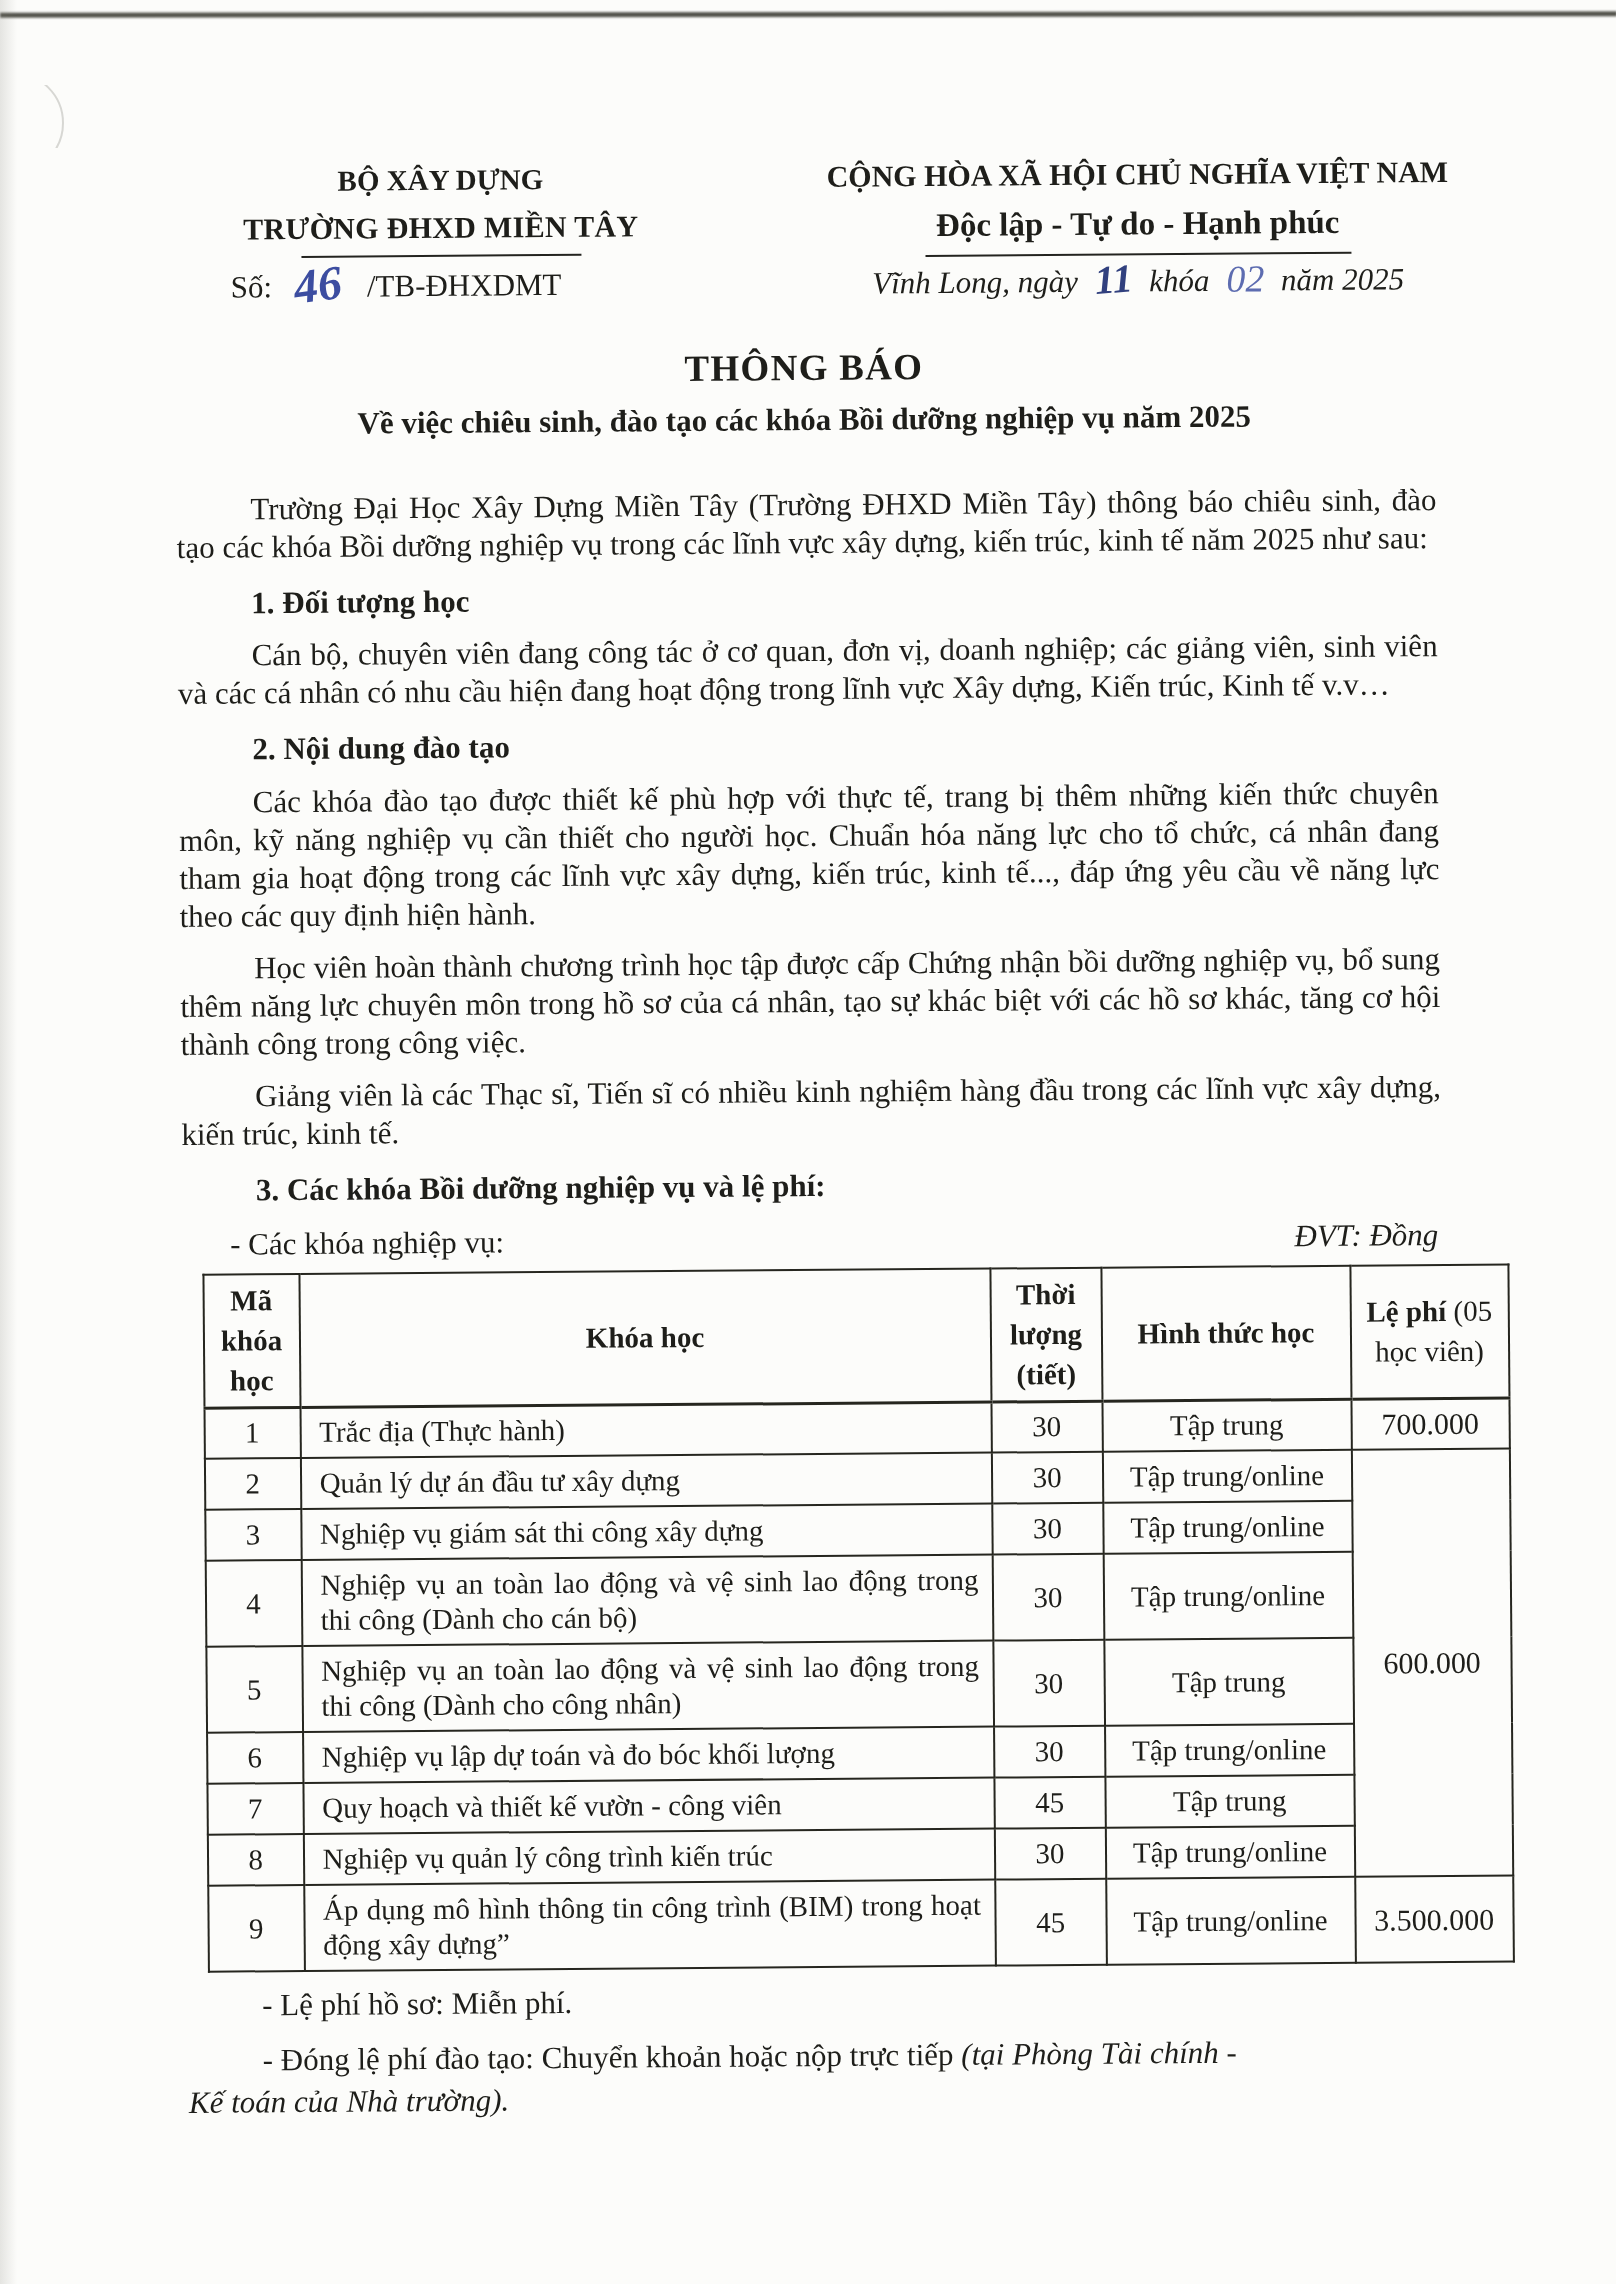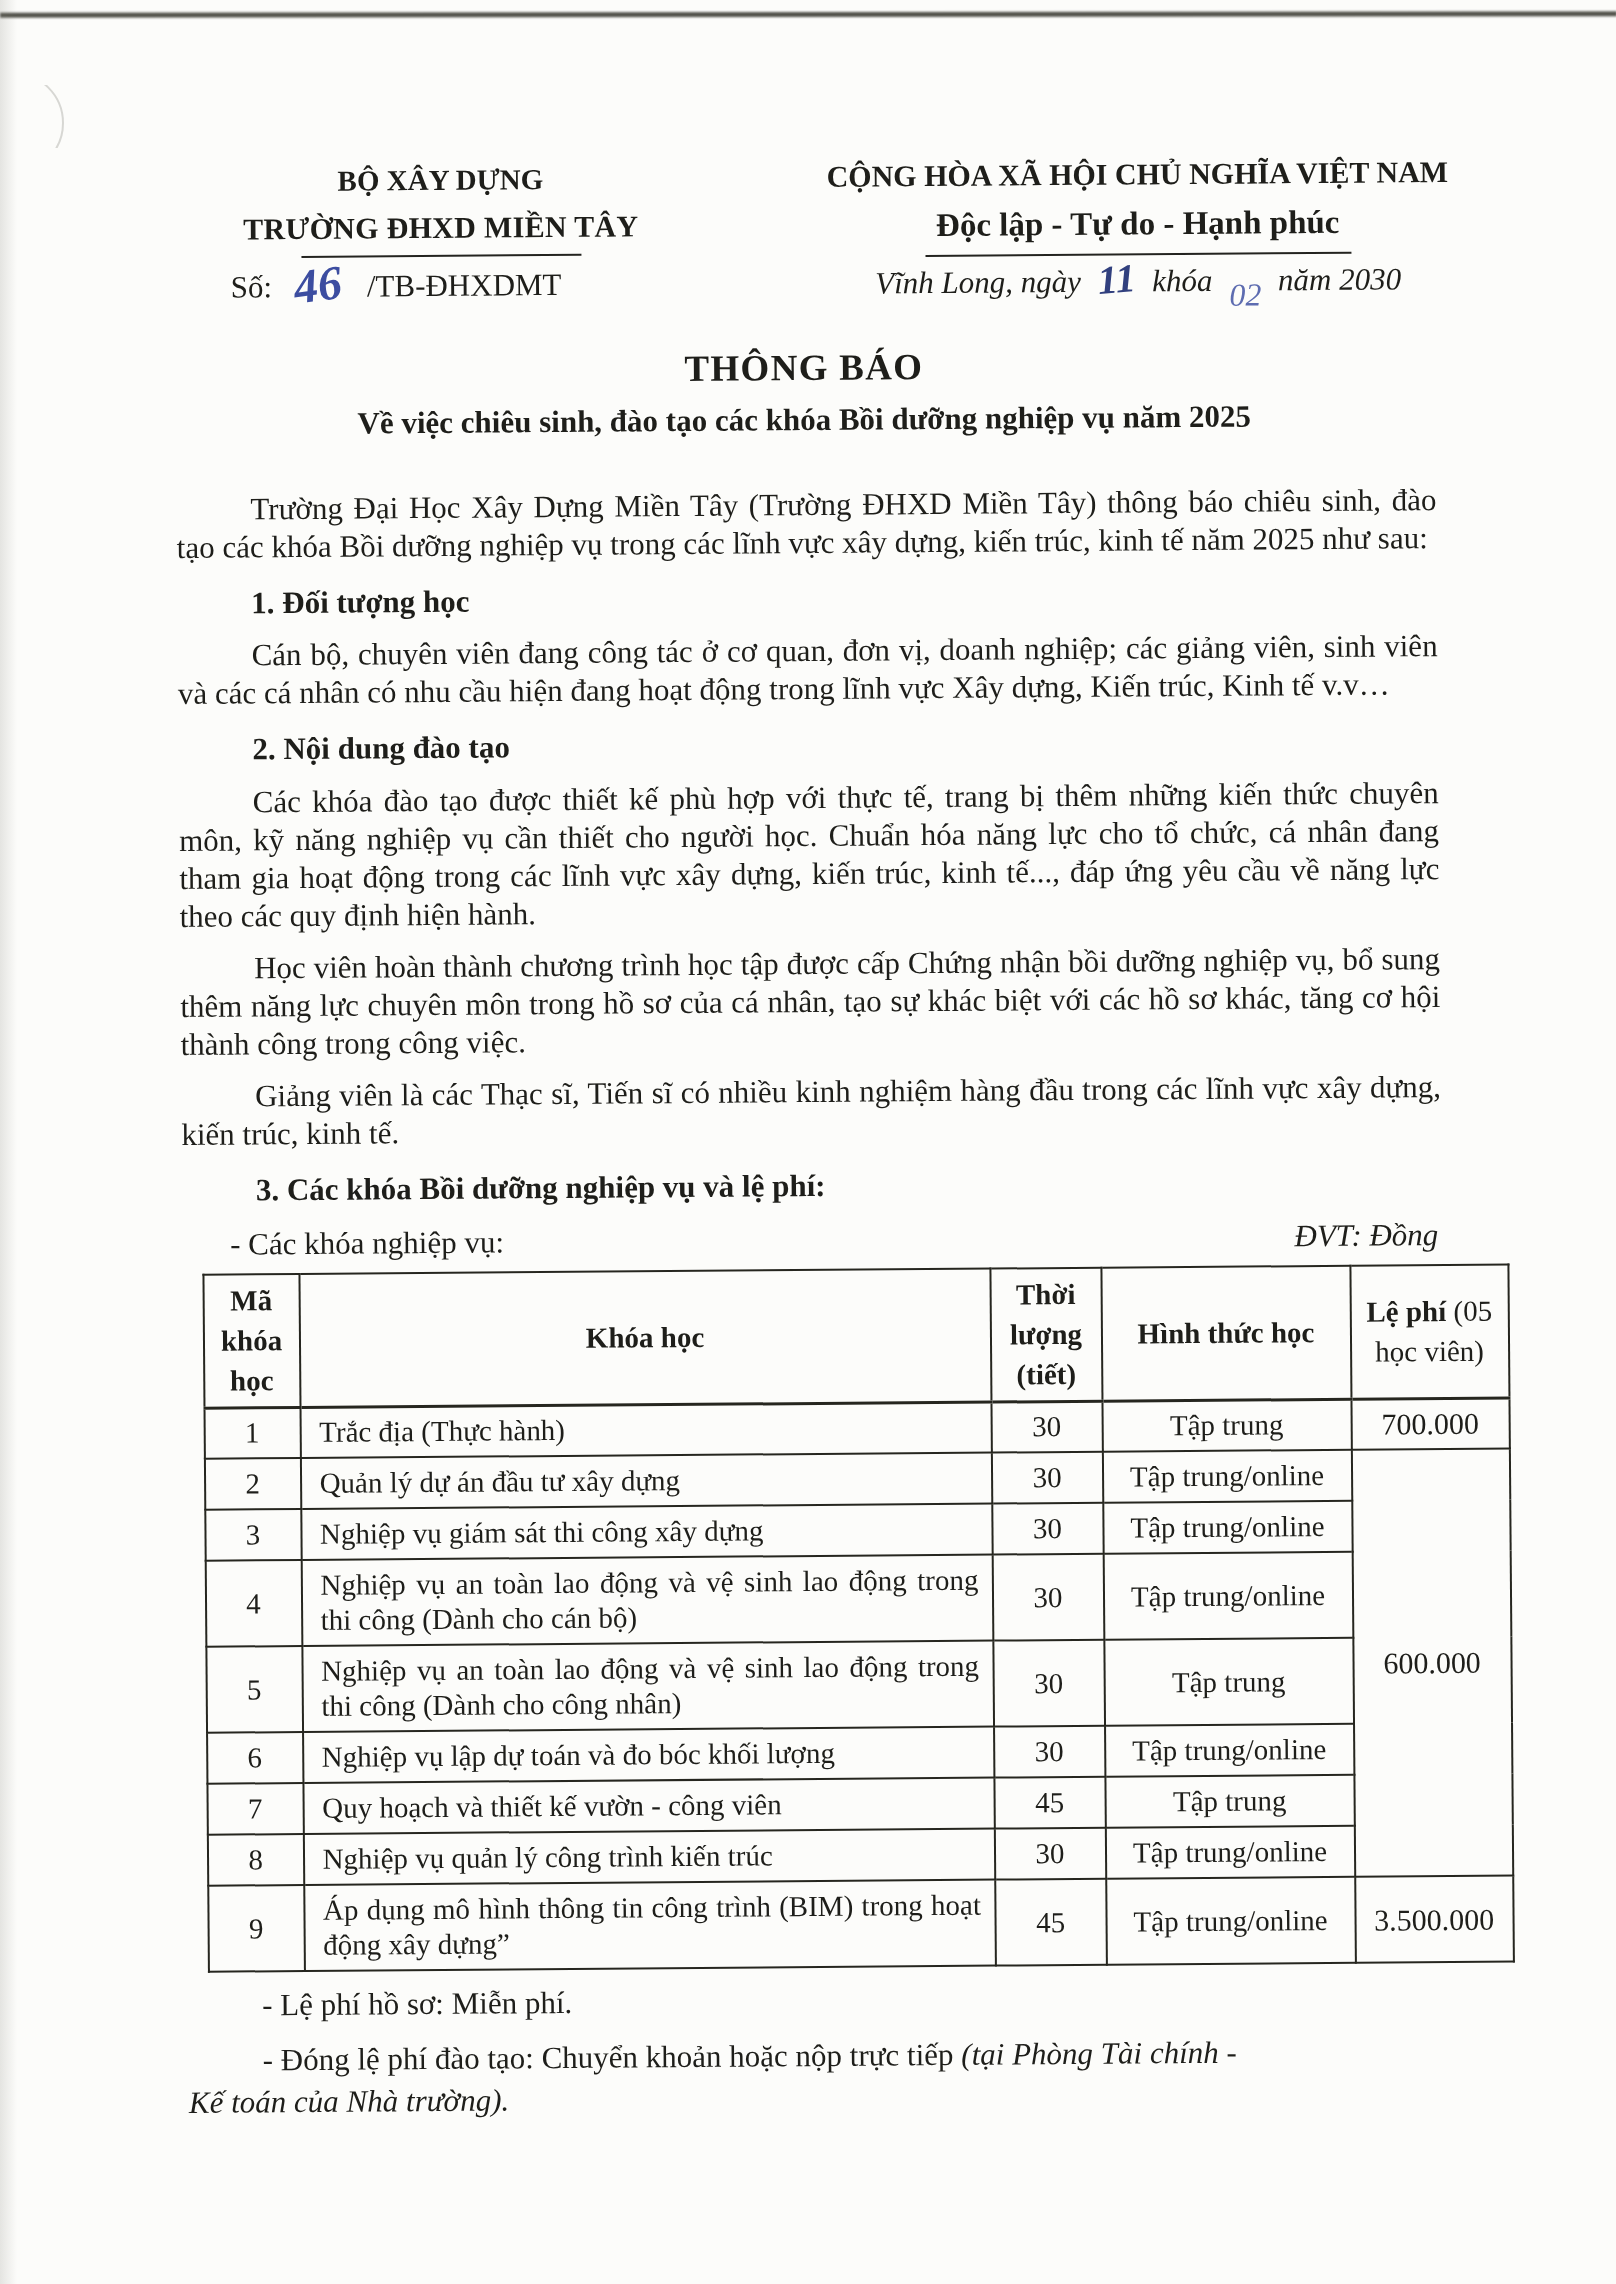--- a/index.html
+++ b/index.html
@@ -37,21 +37,21 @@
   .rule-left{width:280px;}
   .hdr-right{position:absolute;left:815px;top:154px;width:657px;text-align:center;font-weight:bold;}
   .hdr-right .l1{font-size:30px;line-height:46px;}
   .hdr-right .l2{font-size:33px;line-height:53px;}
   .rule-right{width:426px;}
 
   .doc-no{position:absolute;left:236px;top:249px;font-size:31px;line-height:56px;white-space:nowrap;}
   .hw{font-style:italic;font-weight:600;color:#3c4da0;display:inline-block;}
   .hw-no{font-size:48px;transform:rotate(-7deg);margin:0 17px 0 14.3px;position:relative;top:3.9px;}
   .hw-day{font-size:40px;color:#31407e;margin:0 9px;position:relative;top:1.3px;transform:rotate(-4deg);}
-  .hw-month{font-size:32px;color:#5d6cb0;margin:0 9px;position:relative;top:15px;font-weight:500;}
+  .hw-month{font-size:38px;color:#5d6cb0;margin:0 9px;position:relative;top:1px;font-weight:500;}
 
   .date-line{position:absolute;left:815px;top:255px;width:657px;text-align:center;font-style:italic;font-size:31px;line-height:52px;white-space:nowrap;}
 
   .title{position:absolute;top:346px;left:0;width:1617px;text-align:center;font-weight:bold;font-size:37px;letter-spacing:1.3px;}
   .subtitle{position:absolute;top:402px;left:0;width:1617px;text-align:center;font-weight:bold;font-size:31px;}
 
   #body-flow{position:absolute;left:180px;top:486px;width:1260px;font-size:31px;line-height:38px;text-align:justify;}
   #body-flow p{margin:14.3px 0 0;text-indent:74px;}
   #body-flow p.first{margin-top:0;}
   .sec-h{margin:18px 0 0 74px;font-weight:bold;font-size:31px;line-height:38px;text-align:left;}
@@ -107,21 +107,21 @@
       <span>Số:</span>
       <span class="hw hw-no">46</span>
       <span>/TB-ĐHXDMT</span>
     </div>
 
     <div class="date-line">
       <span>Vĩnh Long, ngày</span>
       <span class="hw hw-day">11</span>
       <span>khóa</span>
       <span class="hw hw-month">02</span>
-      <span>năm 2030</span>
+      <span>năm 2025</span>
     </div>
 
     <div class="title">THÔNG BÁO</div>
     <div class="subtitle">Về việc chiêu sinh, đào tạo các khóa Bồi dưỡng nghiệp vụ năm 2025</div>
 
     <div id="body-flow">
       <p class="first">Trường Đại Học Xây Dựng Miền Tây (Trường ĐHXD Miền Tây) thông báo chiêu sinh, đào tạo các khóa Bồi dưỡng nghiệp vụ trong các lĩnh vực xây dựng, kiến trúc, kinh tế năm 2025 như sau:</p>
 
       <div class="sec-h">1. Đối tượng học</div>
       <p>Cán bộ, chuyên viên đang công tác ở cơ quan, đơn vị, doanh nghiệp; các giảng viên, sinh viên và các cá nhân có nhu cầu hiện đang hoạt động trong lĩnh vực Xây dựng, Kiến trúc, Kinh tế v.v…</p>

